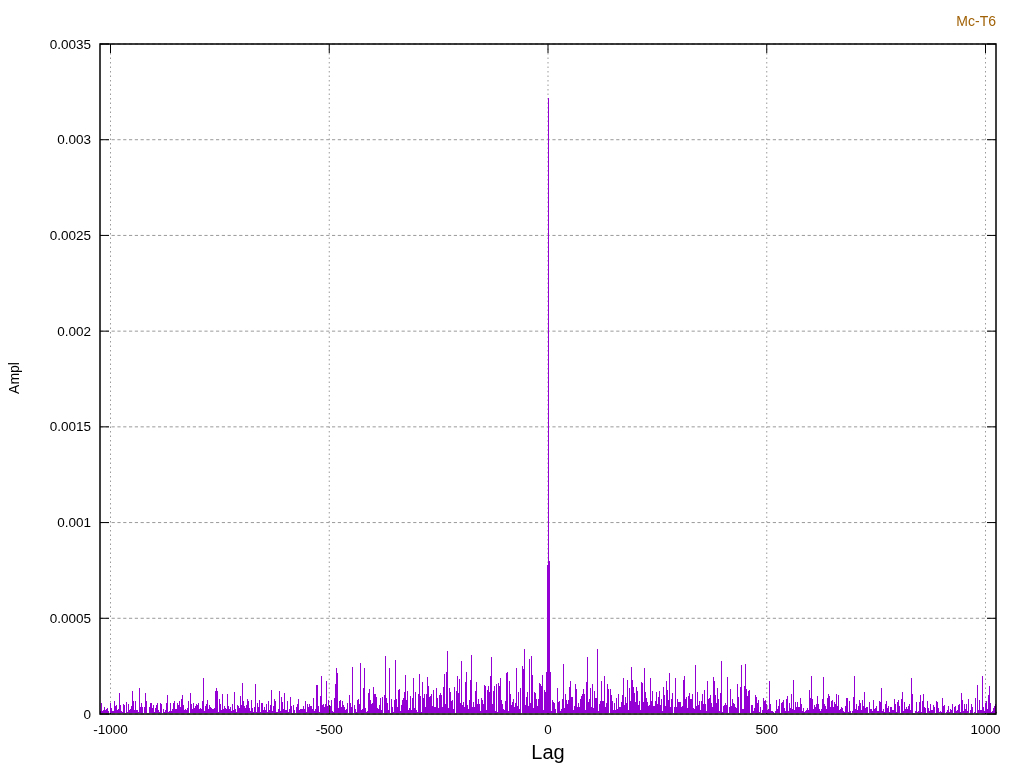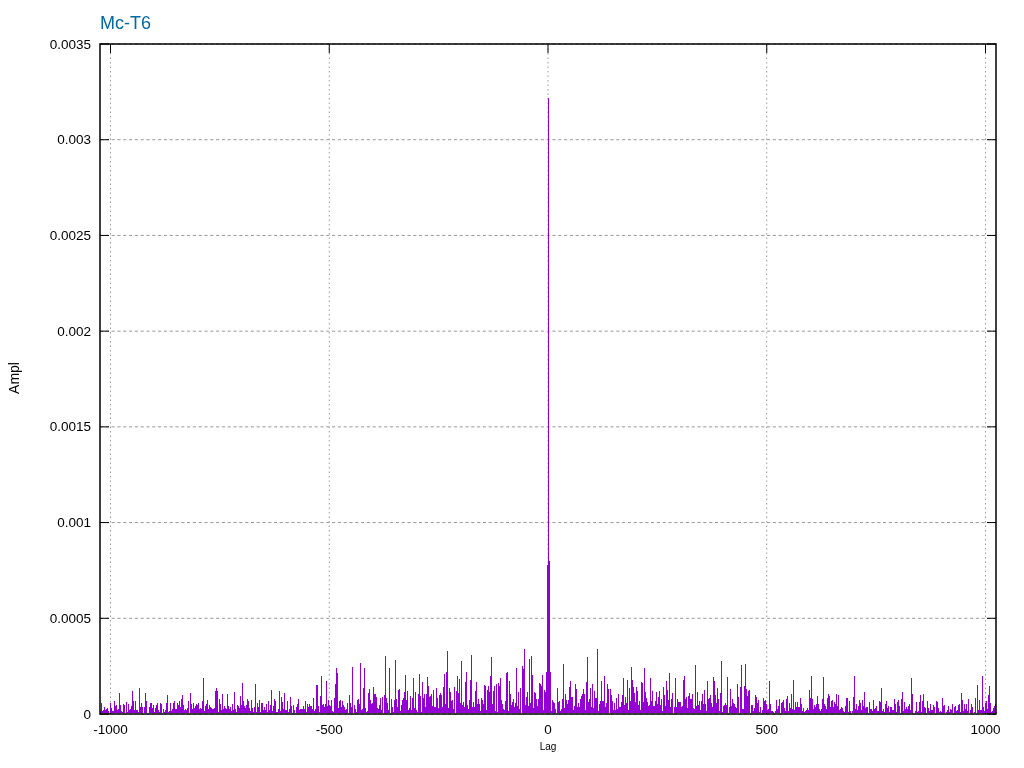--- a/index.html
+++ b/index.html
@@ -8,28 +8,28 @@
     width: 1024px;
     height: 768px;
     background: #ffffff;
     font-family: "Liberation Sans", sans-serif;
     overflow: hidden;
   }
   .figure svg { position: absolute; left: 0; top: 0; }
   .chart-title {
     position: absolute;
     left: 100px; top: 13px; width: 896px;
-    text-align: left;
-    font-size: 18px; color: #0369a1;
+    text-align: right;
+    font-size: 14px; color: #a16207;
   }
   .xlabel {
     position: absolute;
     left: 100px; top: 741px; width: 896px;
     text-align: center;
-    font-size: 10px; color: #000000;
+    font-size: 20px; color: #000000;
   }
   .ylabel {
     position: absolute;
     left: -26px; top: 370px; width: 80px;
     text-align: center;
     font-size: 14px; color: #000000;
     transform: rotate(-90deg);
     transform-origin: center center;
   }
   text.ticklab {

